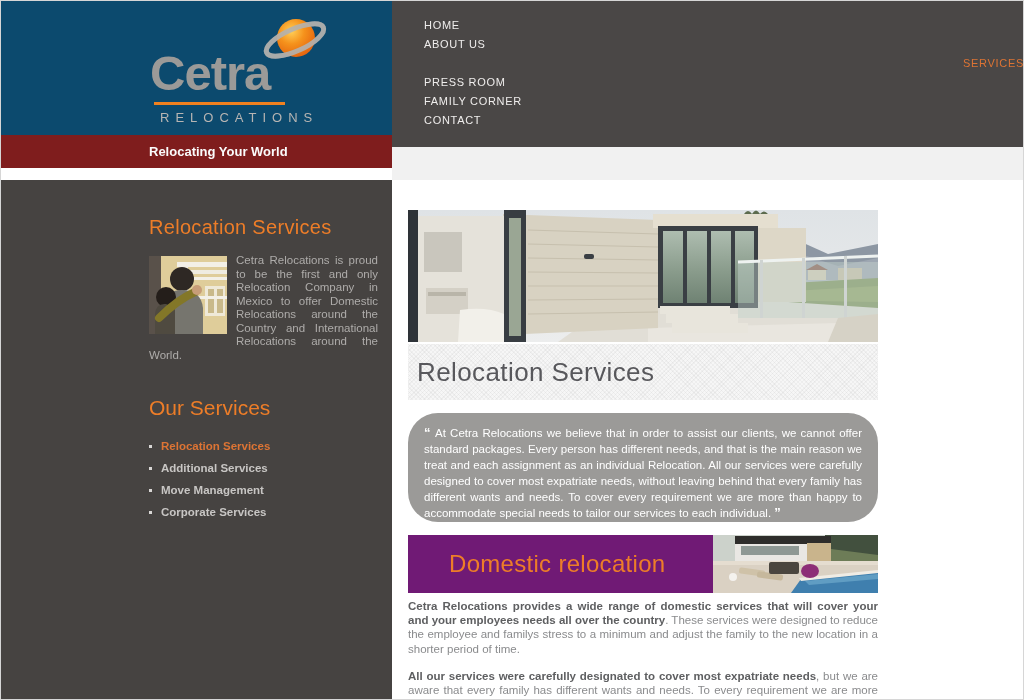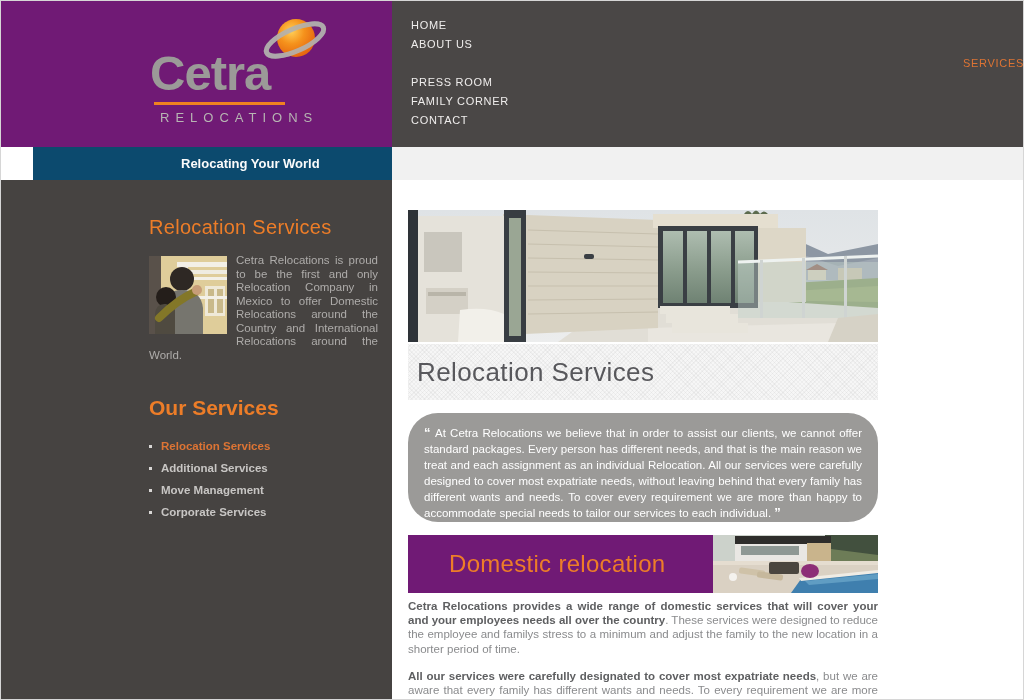--- a/index.html
+++ b/index.html
@@ -1,47 +1,47 @@
 <!DOCTYPE html>
 <html><head>
 <meta charset="utf-8">
 <style>
   * { margin:0; padding:0; box-sizing:border-box; }
   body { background:#fff; font-family:"Liberation Sans", sans-serif; }
   .page { position:relative; width:1024px; height:700px; background:#fff;
           border:1px solid #d6d6d6; overflow:hidden; }
 
   
-  .header-left { position:absolute; left:0; top:0; width:391px; height:146px; background:#701a75; }
+  .header-left { position:absolute; left:0; top:0; width:391px; height:146px; background:#0c4a6e; }
   .header-right { position:absolute; left:391px; top:0; width:632px; height:146px; background:#4a4746; }
 
   .logo { position:absolute; left:0; top:0; width:391px; height:146px; cursor:pointer; }
   .logo-name { position:absolute; left:149px; top:44px; font-size:49px; font-weight:bold;
                color:#9b9a98; letter-spacing:-1px; }
   .logo-underline { position:absolute; left:153px; top:101px; width:131px; height:3px; background:#f08120; }
   .logo-sub { position:absolute; left:159px; top:109px; font-size:13px; letter-spacing:6px; color:#b7b5b3; }
   .planet { position:absolute; left:258px; top:8px; }
 
-  .nav { list-style:none; padding:15px 0 0 19px; }
+  .nav { list-style:none; padding:15px 0 0 32px; }
   .nav li { height:19px; line-height:19px; font-size:11px; letter-spacing:0.7px;
             color:#efedec; cursor:pointer; }
   .nav li.active { color:#dd7434;text-align:right; }
 
   
-  .band-left { position:absolute; left:0; top:146px; width:391px; height:33px; background:#0c4a6e;margin-left:32px; }
+  .band-left { position:absolute; left:0; top:134px; width:391px; height:33px; background:#7f1d1d; }
   .band-left .tagline { padding-left:148px; line-height:33px; font-size:13px; font-weight:bold; color:#fbfbfb; }
   .band-right { position:absolute; left:391px; top:146px; width:632px; height:33px; background:#f1f1f1; }
 
   
   .sidebar { position:absolute; left:0; top:179px; width:391px; height:520px; background:#464341; }
   .sidebar-inner { padding:36px 14px 0 148px; }
   .side-heading { font-size:20px; font-weight:400; color:#ed7d28; letter-spacing:0.3px; }
   .about { margin-top:15px; font-size:11.5px; line-height:13.5px; color:#aeacaa; text-align:justify; }
   .about .photo { float:left; margin:2px 9px 3px 0; }
-  .services-heading { margin-top:34px; font-size:21px; font-weight:700; color:#ed7d28; }
+  .services-heading { margin-top:34px; font-size:21px; font-weight:400; color:#ed7d28; }
   .services { list-style:none; margin-top:15px; }
   .services li { padding:5px 0; font-size:11.5px; font-weight:bold; color:#c8c6c4; cursor:pointer; }
   .services li::before { content:""; display:inline-block; width:3px; height:3px;
                          background:#d9d7d5; margin-right:9px; margin-bottom:2px; }
   .services li.active { color:#dd7434; }
 
   
   .content { position:absolute; left:391px; top:179px; width:632px; height:520px; background:#fff; }
   .hero { position:absolute; left:16px; top:30px; width:470px; height:132px; overflow:hidden; }
 

